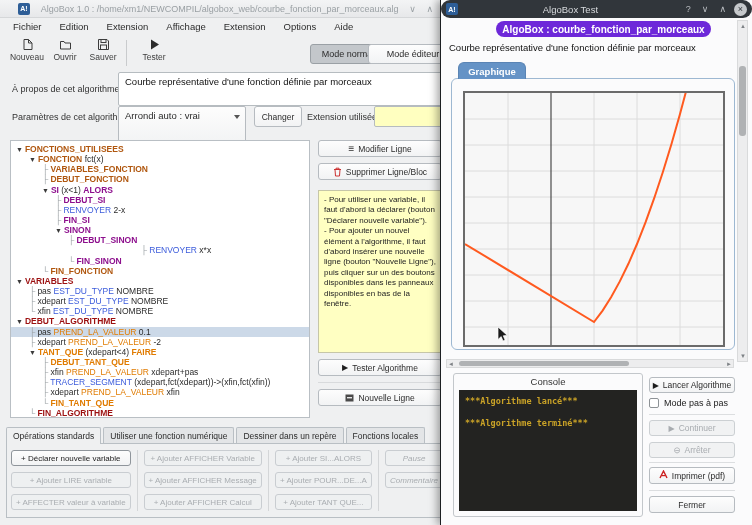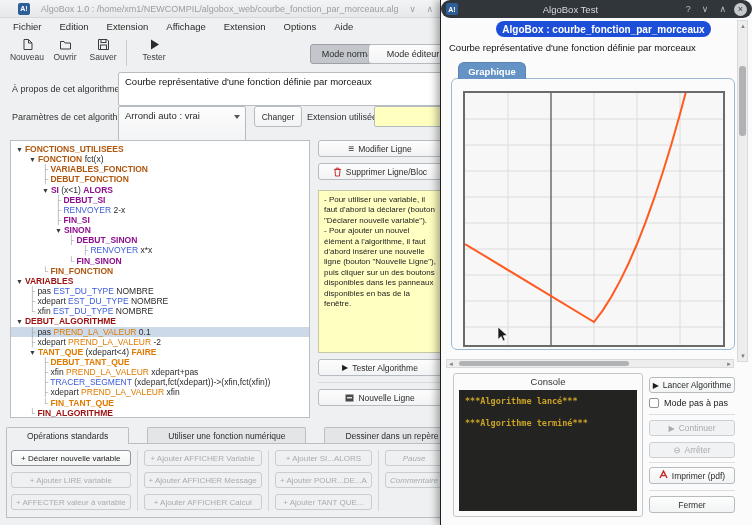--- a/index.html
+++ b/index.html
@@ -57,43 +57,43 @@
   
   .side { position:absolute; left:318px; top:140px; width:124px; height:278px; }
   .side .btn { width:100%; height:17px; margin-bottom:6px; }
   .help-box { background:#ffffc2; border:1px solid #c6c6a8; font-size:8px; line-height:1.3; padding:4px 5px;
               height:163px; white-space:pre-wrap; color:#222; margin:4px 0 6px 0; }
   .tri { color:#1d1d1d; font-size:8px; }
   .trash svg, .nl-ico svg { display:block; }
 
   
   .tabs { position:absolute; left:6px; top:427px; display:flex; font-size:8.5px; }
-  .tab { padding:3px 20px; border:1px solid #b9bfc4; border-bottom:none; background:#e3e5e7; color:#2b2b2b;
-         margin-right:18px; border-radius:2px 2px 0 0; white-space:nowrap; }
+  .tab { padding:3px 6px; border:1px solid #b9bfc4; border-bottom:none; background:#e3e5e7; color:#2b2b2b;
+         margin-right:2px; border-radius:2px 2px 0 0; white-space:nowrap; }
   .tab.active { background:#eff0f1; position:relative; z-index:2; }
   .actions-panel { position:absolute; left:6px; top:443px; width:442px; height:75px; border:1px solid #b9bfc4;
                    background:#eff0f1; display:flex; padding:6px 4px; gap:6px; }
   .action-col { display:flex; flex-direction:column; gap:6px; }
   .action-col:nth-of-type(1) { width:124px; }
   .abtn { height:16px; border:1px solid #8f959b; border-radius:3px; background:linear-gradient(#fdfdfd,#f2f3f4);
           font-size:8px; color:#222; white-space:nowrap; overflow:hidden; padding:0 4px;
           font-family:"Liberation Sans", sans-serif; }
   .abtn.dis { color:#a9adb1; border-color:#c9cdd1; background:#eef0f1; }
   .abtn.it { font-style:italic; }
   .col-w1 { width:124px; } .col-w2 { width:122px; } .col-w3 { width:104px; } .col-w4 { width:62px; }
 
   
   .test-win { position:absolute; left:440px; top:0; width:312px; height:525px; background:#fbfbfc;
               border-left:1px solid #1c1f22; box-shadow:-3px 0 8px rgba(0,0,0,.35); }
   .t-titlebar { height:18px; background:#31363b; color:#d7dadd; display:flex; align-items:center; padding:0 5px; gap:5px;border-radius:9px; }
   .t-title { flex:1; text-align:center; font-size:9.5px; }
   .t-btn { color:#b9bdc1; font-size:9px; padding:0 3px; }
   .t-close { width:13px; height:13px; border-radius:50%; background:#c6c9cc; color:#31363b; font-size:9px;
              display:flex; align-items:center; justify-content:center; }
-  .badge { position:absolute; left:55px; top:21px; width:215px; height:16px; background:#1d4ed8; border-radius:8px;
+  .badge { position:absolute; left:55px; top:21px; width:215px; height:16px; background:#6d28d9; border-radius:8px;
            color:#fff; font-weight:bold; font-size:10px; display:flex; align-items:center; justify-content:center; }
   .subtitle { position:absolute; left:8px; top:42px; font-size:9.5px; color:#111; }
   .graph-box { position:absolute; left:10px; top:78px; width:284px; height:272px; border:1px solid #9db8d2; border-radius:6px; }
   .graph-pill { position:absolute; left:17px; top:62px; width:68px; height:17px; background:#6593c6; border-radius:6px 6px 0 0;
                 color:#fff; font-weight:bold; font-size:9.5px; display:flex; align-items:center; justify-content:center;
                 border:1px solid #5a84b4; border-bottom:none; }
   .plot { position:absolute; left:22px; top:91px; width:262px; height:256px; border:2px solid #6b6b6b; background:#f7f7f7; }
 
   .vscroll { position:absolute; left:296px; top:20px; width:11px; height:342px; background:#ededee; border:1px solid #d9dadb; }
   .vscroll .thumb { position:absolute; left:1px; top:45px; width:7px; height:70px; background:#b0b2b4; border-radius:3px; }
@@ -194,21 +194,21 @@
       <div class="tree-row" style="padding-left: 5px;"><span class="pre exp">▼ </span><span class="kw-f">FONCTIONS_UTILISEES</span></div>
       <div class="tree-row" style="padding-left: 18px;"><span class="pre exp">▼ </span><span class="kw-f">FONCTION </span><span>fct(x)</span></div>
       <div class="tree-row" style="padding-left: 31px;"><span class="pre">├ </span><span class="kw-f">VARIABLES_FONCTION</span></div>
       <div class="tree-row" style="padding-left: 31px;"><span class="pre">├ </span><span class="kw-f">DEBUT_FONCTION</span></div>
       <div class="tree-row" style="padding-left: 31px;"><span class="pre exp">▼ </span><span class="kw-p">SI </span><span>(x&lt;1) </span><span class="kw-p">ALORS</span></div>
       <div class="tree-row" style="padding-left: 44px;"><span class="pre">├ </span><span class="kw-p">DEBUT_SI</span></div>
       <div class="tree-row" style="padding-left: 44px;"><span class="pre">├ </span><span class="kw-bl">RENVOYER </span><span>2-x</span></div>
       <div class="tree-row" style="padding-left: 44px;"><span class="pre">├ </span><span class="kw-p">FIN_SI</span></div>
       <div class="tree-row" style="padding-left: 44px;"><span class="pre exp">▼ </span><span class="kw-p">SINON</span></div>
       <div class="tree-row" style="padding-left: 57px;"><span class="pre">├ </span><span class="kw-p">DEBUT_SINON</span></div>
-      <div class="tree-row" style="padding-left: 71px;"><span class="pre">├ </span><span class="kw-bl">RENVOYER </span><span>x*x</span></div>
+      <div class="tree-row" style="padding-left: 32px; text-align: center;"><span class="pre">├ </span><span class="kw-bl">RENVOYER </span><span>x*x</span></div>
       <div class="tree-row" style="padding-left: 57px;"><span class="pre">└ </span><span class="kw-p">FIN_SINON</span></div>
       <div class="tree-row" style="padding-left: 31px;"><span class="pre">└ </span><span class="kw-f">FIN_FONCTION</span></div>
       <div class="tree-row" style="padding-left: 5px;"><span class="pre exp">▼ </span><span class="kw-r">VARIABLES</span></div>
       <div class="tree-row" style="padding-left: 18px;"><span class="pre">├ </span><span>pas </span><span class="kw-bl">EST_DU_TYPE </span><span>NOMBRE</span></div>
       <div class="tree-row" style="padding-left: 18px;"><span class="pre">├ </span><span>xdepart </span><span class="kw-bl">EST_DU_TYPE </span><span>NOMBRE</span></div>
       <div class="tree-row" style="padding-left: 18px;"><span class="pre">└ </span><span>xfin </span><span class="kw-bl">EST_DU_TYPE </span><span>NOMBRE</span></div>
       <div class="tree-row" style="padding-left: 5px;"><span class="pre exp">▼ </span><span class="kw-r">DEBUT_ALGORITHME</span></div>
       <div class="tree-row sel" style="padding-left: 18px;"><span class="pre">├ </span><span>pas </span><span class="kw-ob">PREND_LA_VALEUR </span><span>0.1</span></div>
       <div class="tree-row" style="padding-left: 18px;"><span class="pre">├ </span><span>xdepart </span><span class="kw-ob">PREND_LA_VALEUR </span><span>-2</span></div>
       <div class="tree-row" style="padding-left: 18px;"><span class="pre exp">▼ </span><span class="kw-o">TANT_QUE </span><span>(xdepart&lt;4) </span><span class="kw-o">FAIRE</span></div>

